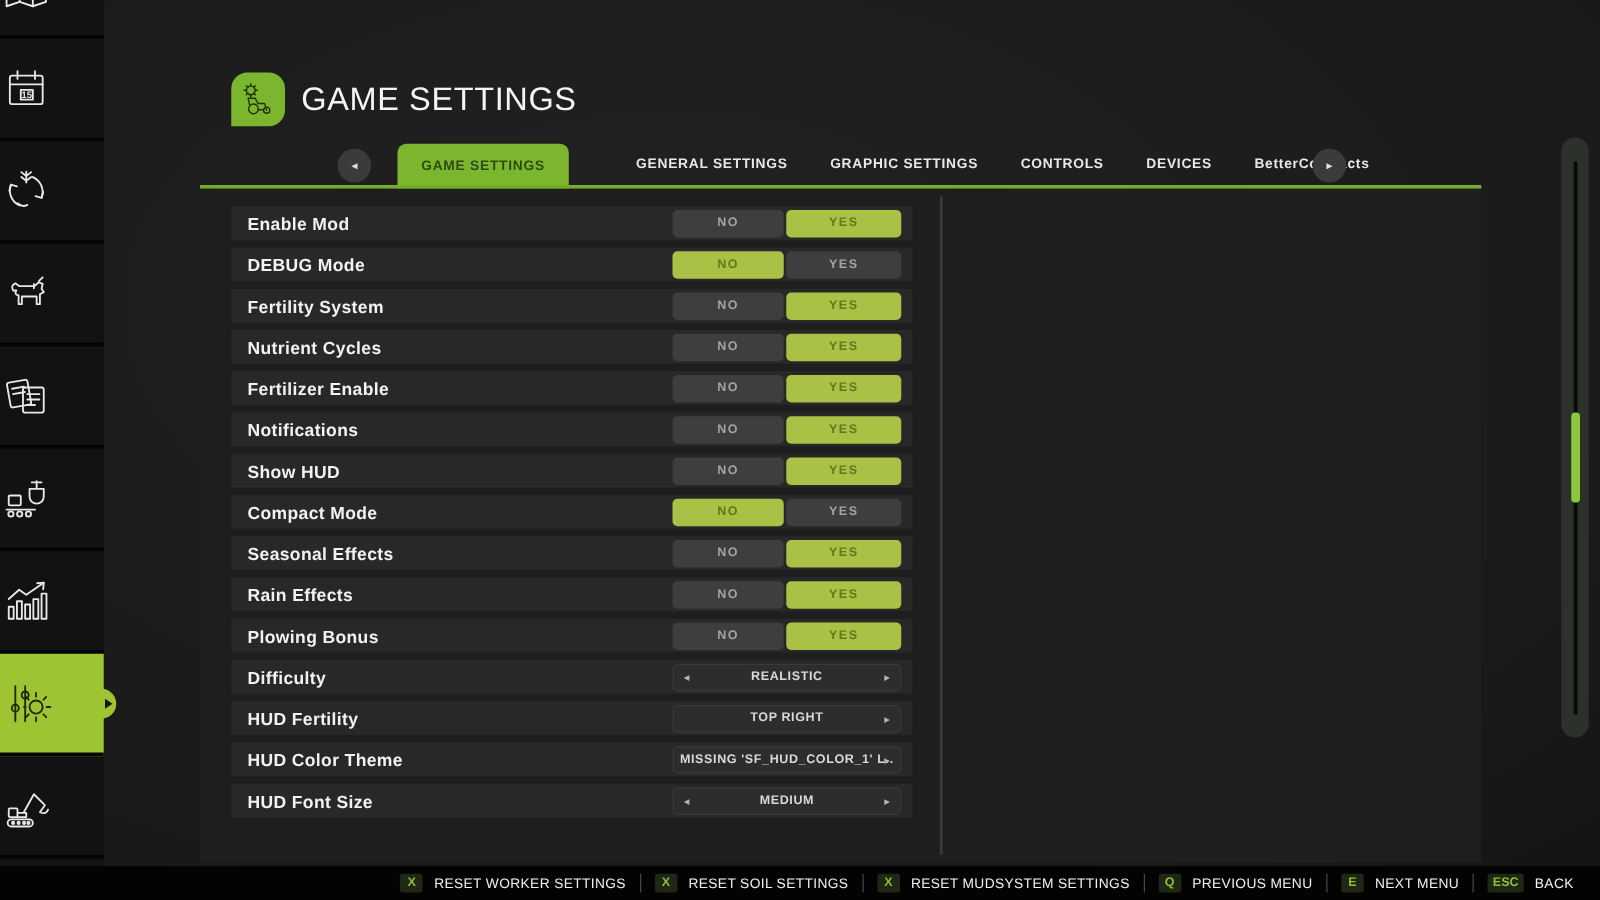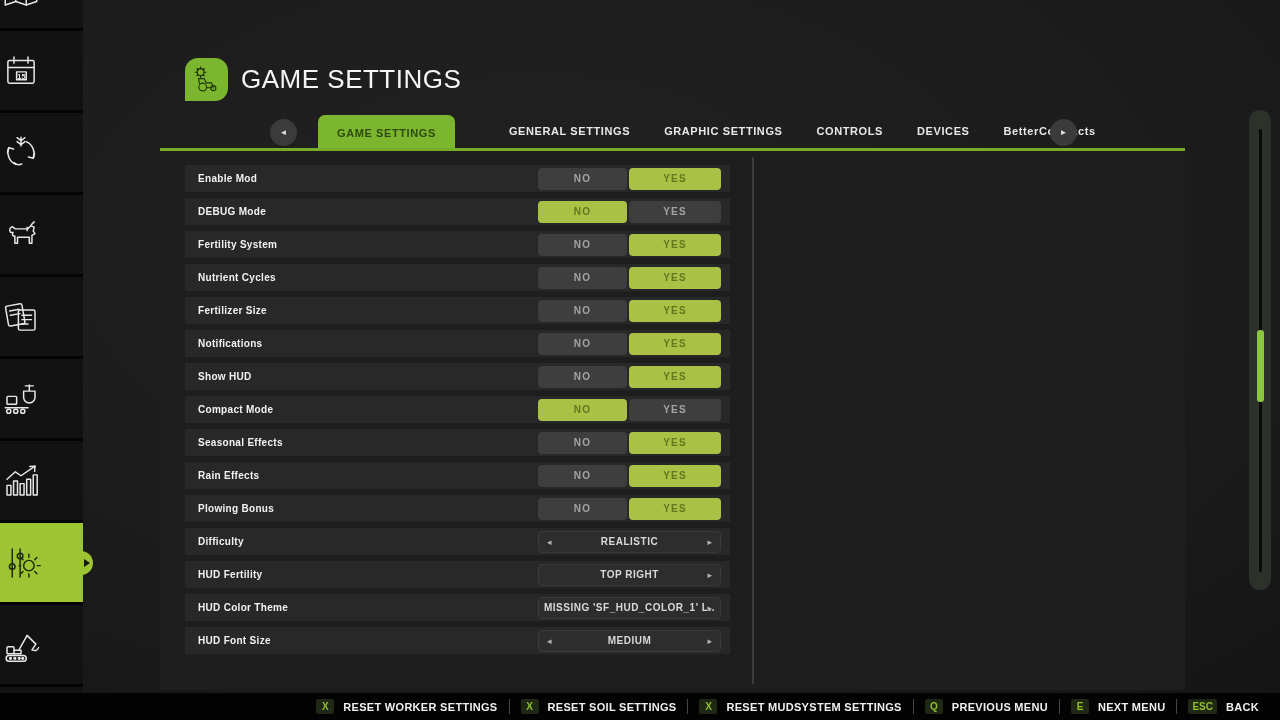--- a/index.html
+++ b/index.html
@@ -46,21 +46,21 @@
     letter-spacing:0.6px;cursor:pointer;padding:0;white-space:nowrap;font-family:inherit;}
   .tab.active{background:var(--brand-green);color:#2e4b10;height:36px;padding:0 19px;
     border-radius:7px 7px 0 0;align-self:flex-end;margin-right:20px;}
   #tab-underline{left:160px;top:148px;width:1025px;height:3px;background:var(--underline-green);}
 
   
   #panel{left:160px;top:151px;width:1025px;height:539px;background:#1e1e1e;}
   #rows{position:absolute;left:25px;top:14px;width:545px;}
   .row{position:relative;height:27px;margin-bottom:6px;background:#282828;display:flex;
     align-items:center;}
-  .rlabel{margin-left:13px;font-size:10px;font-weight:bold;color:#f2f2f2;letter-spacing:0.3px;}
+  .rlabel{margin-left:13px;font-size:14px;font-weight:bold;color:#f2f2f2;letter-spacing:0.3px;}
   .control{position:absolute;right:9px;top:50%;transform:translateY(-50%);}
   .toggle{display:flex;gap:2px;width:183px;}
   .tbtn{height:22px;border:none;border-radius:4px;background:#3e3e3e;color:#a3a3a3;
     font-size:10px;font-weight:bold;letter-spacing:1.2px;cursor:pointer;font-family:inherit;padding:0;}
   .tbtn.no{width:89px;}
   .tbtn.yes{width:92px;}
   .tbtn.sel{background:var(--toggle-green);color:#67751f;}
   .selector{width:183px;height:22px;background:#2d2d2d;border:1px solid #3a3a3a;border-radius:4px;
     box-sizing:border-box;display:flex;align-items:center;justify-content:center;cursor:pointer;}
   .sval{font-size:10px;font-weight:bold;color:#d9d9d9;letter-spacing:0.5px;white-space:nowrap;}
@@ -76,21 +76,21 @@
   #page-scroll-thumb{left:1257px;top:330px;width:7px;height:72px;background:var(--thumb-green);
     border-radius:3px;cursor:pointer;}
 
   
   #bottombar{left:0;top:693px;width:1280px;height:27px;background:#030303;display:flex;
     align-items:center;justify-content:flex-end;padding-right:10px;box-sizing:border-box;}
   .kb-item{display:flex;align-items:center;gap:9px;padding:0 11px;cursor:pointer;}
   .kb-item + .kb-item{border-left:1px solid #454545;}
   .kb-key{min-width:10px;height:15px;padding:0 4px;background:#1f2815;color:#8fbe2f;font-size:10px;
     font-weight:bold;border-radius:2px;display:flex;align-items:center;justify-content:center;}
-  .kb-label{font-size:11px;font-weight:bold;color:#f0f0f0;letter-spacing:0.3px;white-space:nowrap;}
+  .kb-label{font-size:11px;font-weight:normal;color:#f0f0f0;letter-spacing:0.3px;white-space:nowrap;}
 </style>
 </head>
 <body>
 
 <div id="stage">
   <div id="main-bg" class="abs"></div>
 
   <aside id="sidebar" class="abs">
       <div class="side-item partial">
         <span class="sicon">
@@ -248,21 +248,21 @@
           </div>
         </div>
         <div class="row">
           <span class="rlabel">Nutrient Cycles</span>
           <div class="control toggle">
             <button class="tbtn no">NO</button>
             <button class="tbtn yes sel">YES</button>
           </div>
         </div>
         <div class="row">
-          <span class="rlabel">Fertilizer Size</span>
+          <span class="rlabel">Fertilizer Enable</span>
           <div class="control toggle">
             <button class="tbtn no">NO</button>
             <button class="tbtn yes sel">YES</button>
           </div>
         </div>
         <div class="row">
           <span class="rlabel">Notifications</span>
           <div class="control toggle">
             <button class="tbtn no">NO</button>
             <button class="tbtn yes sel">YES</button>

